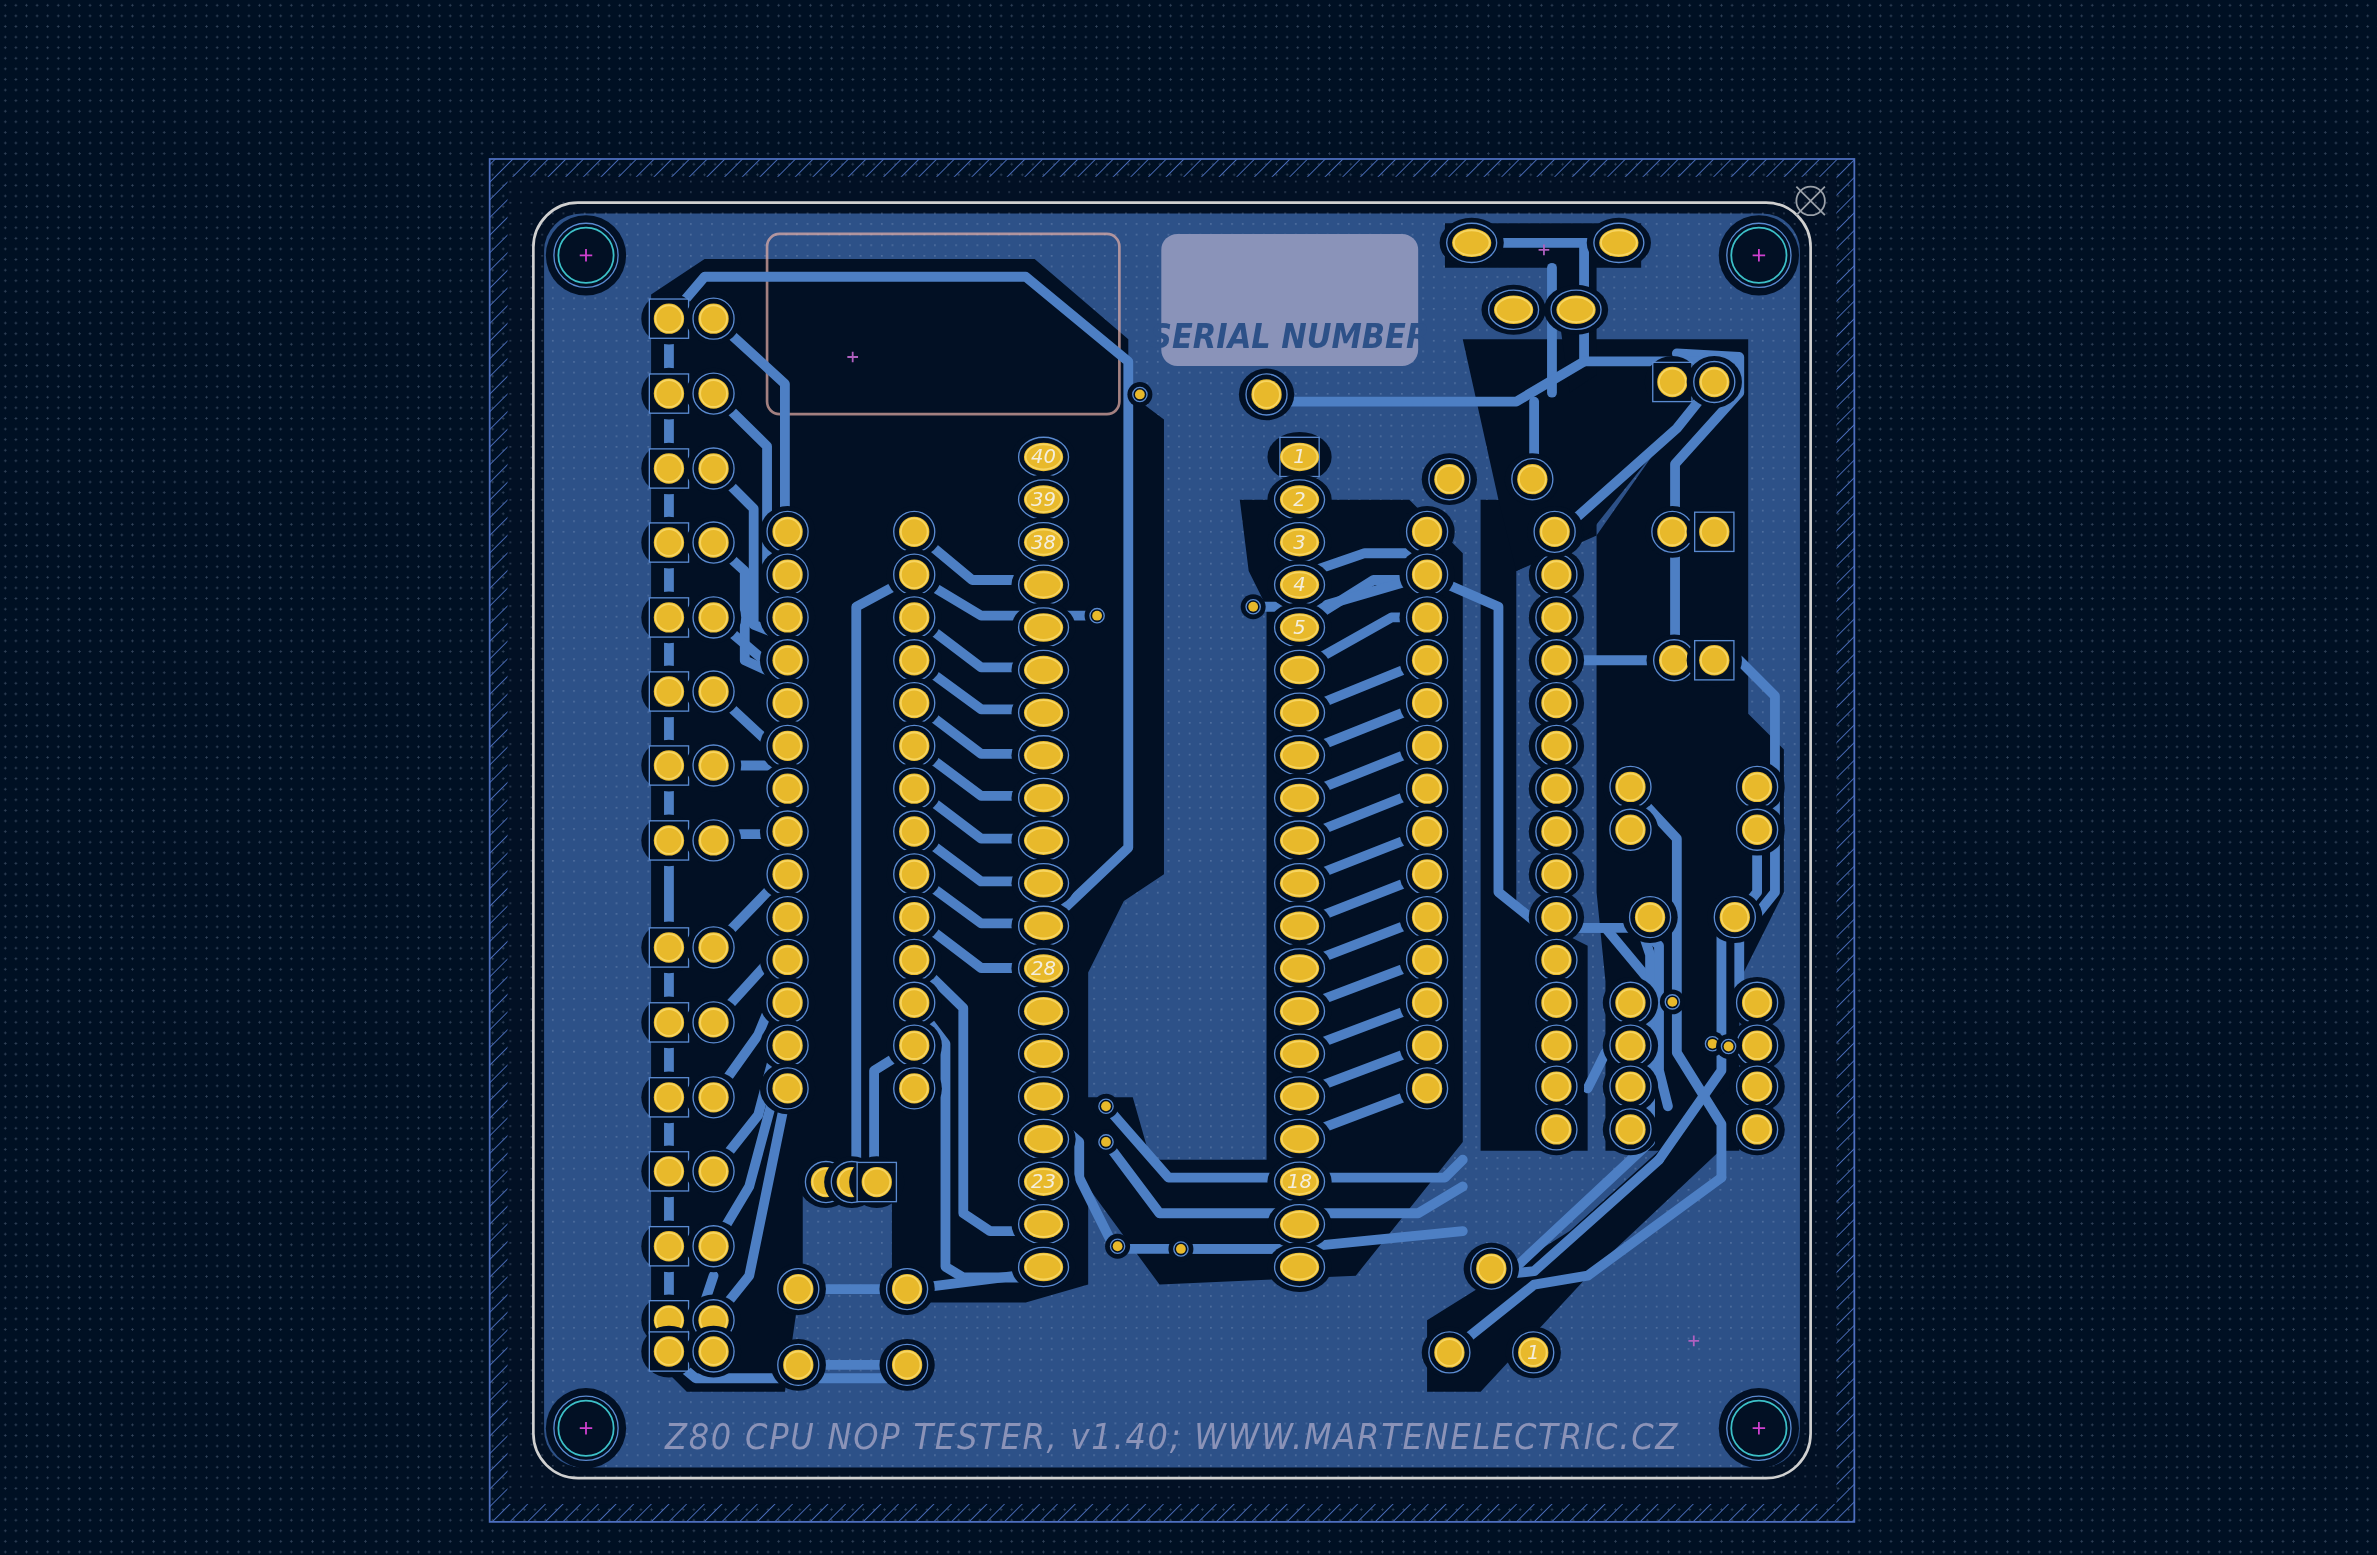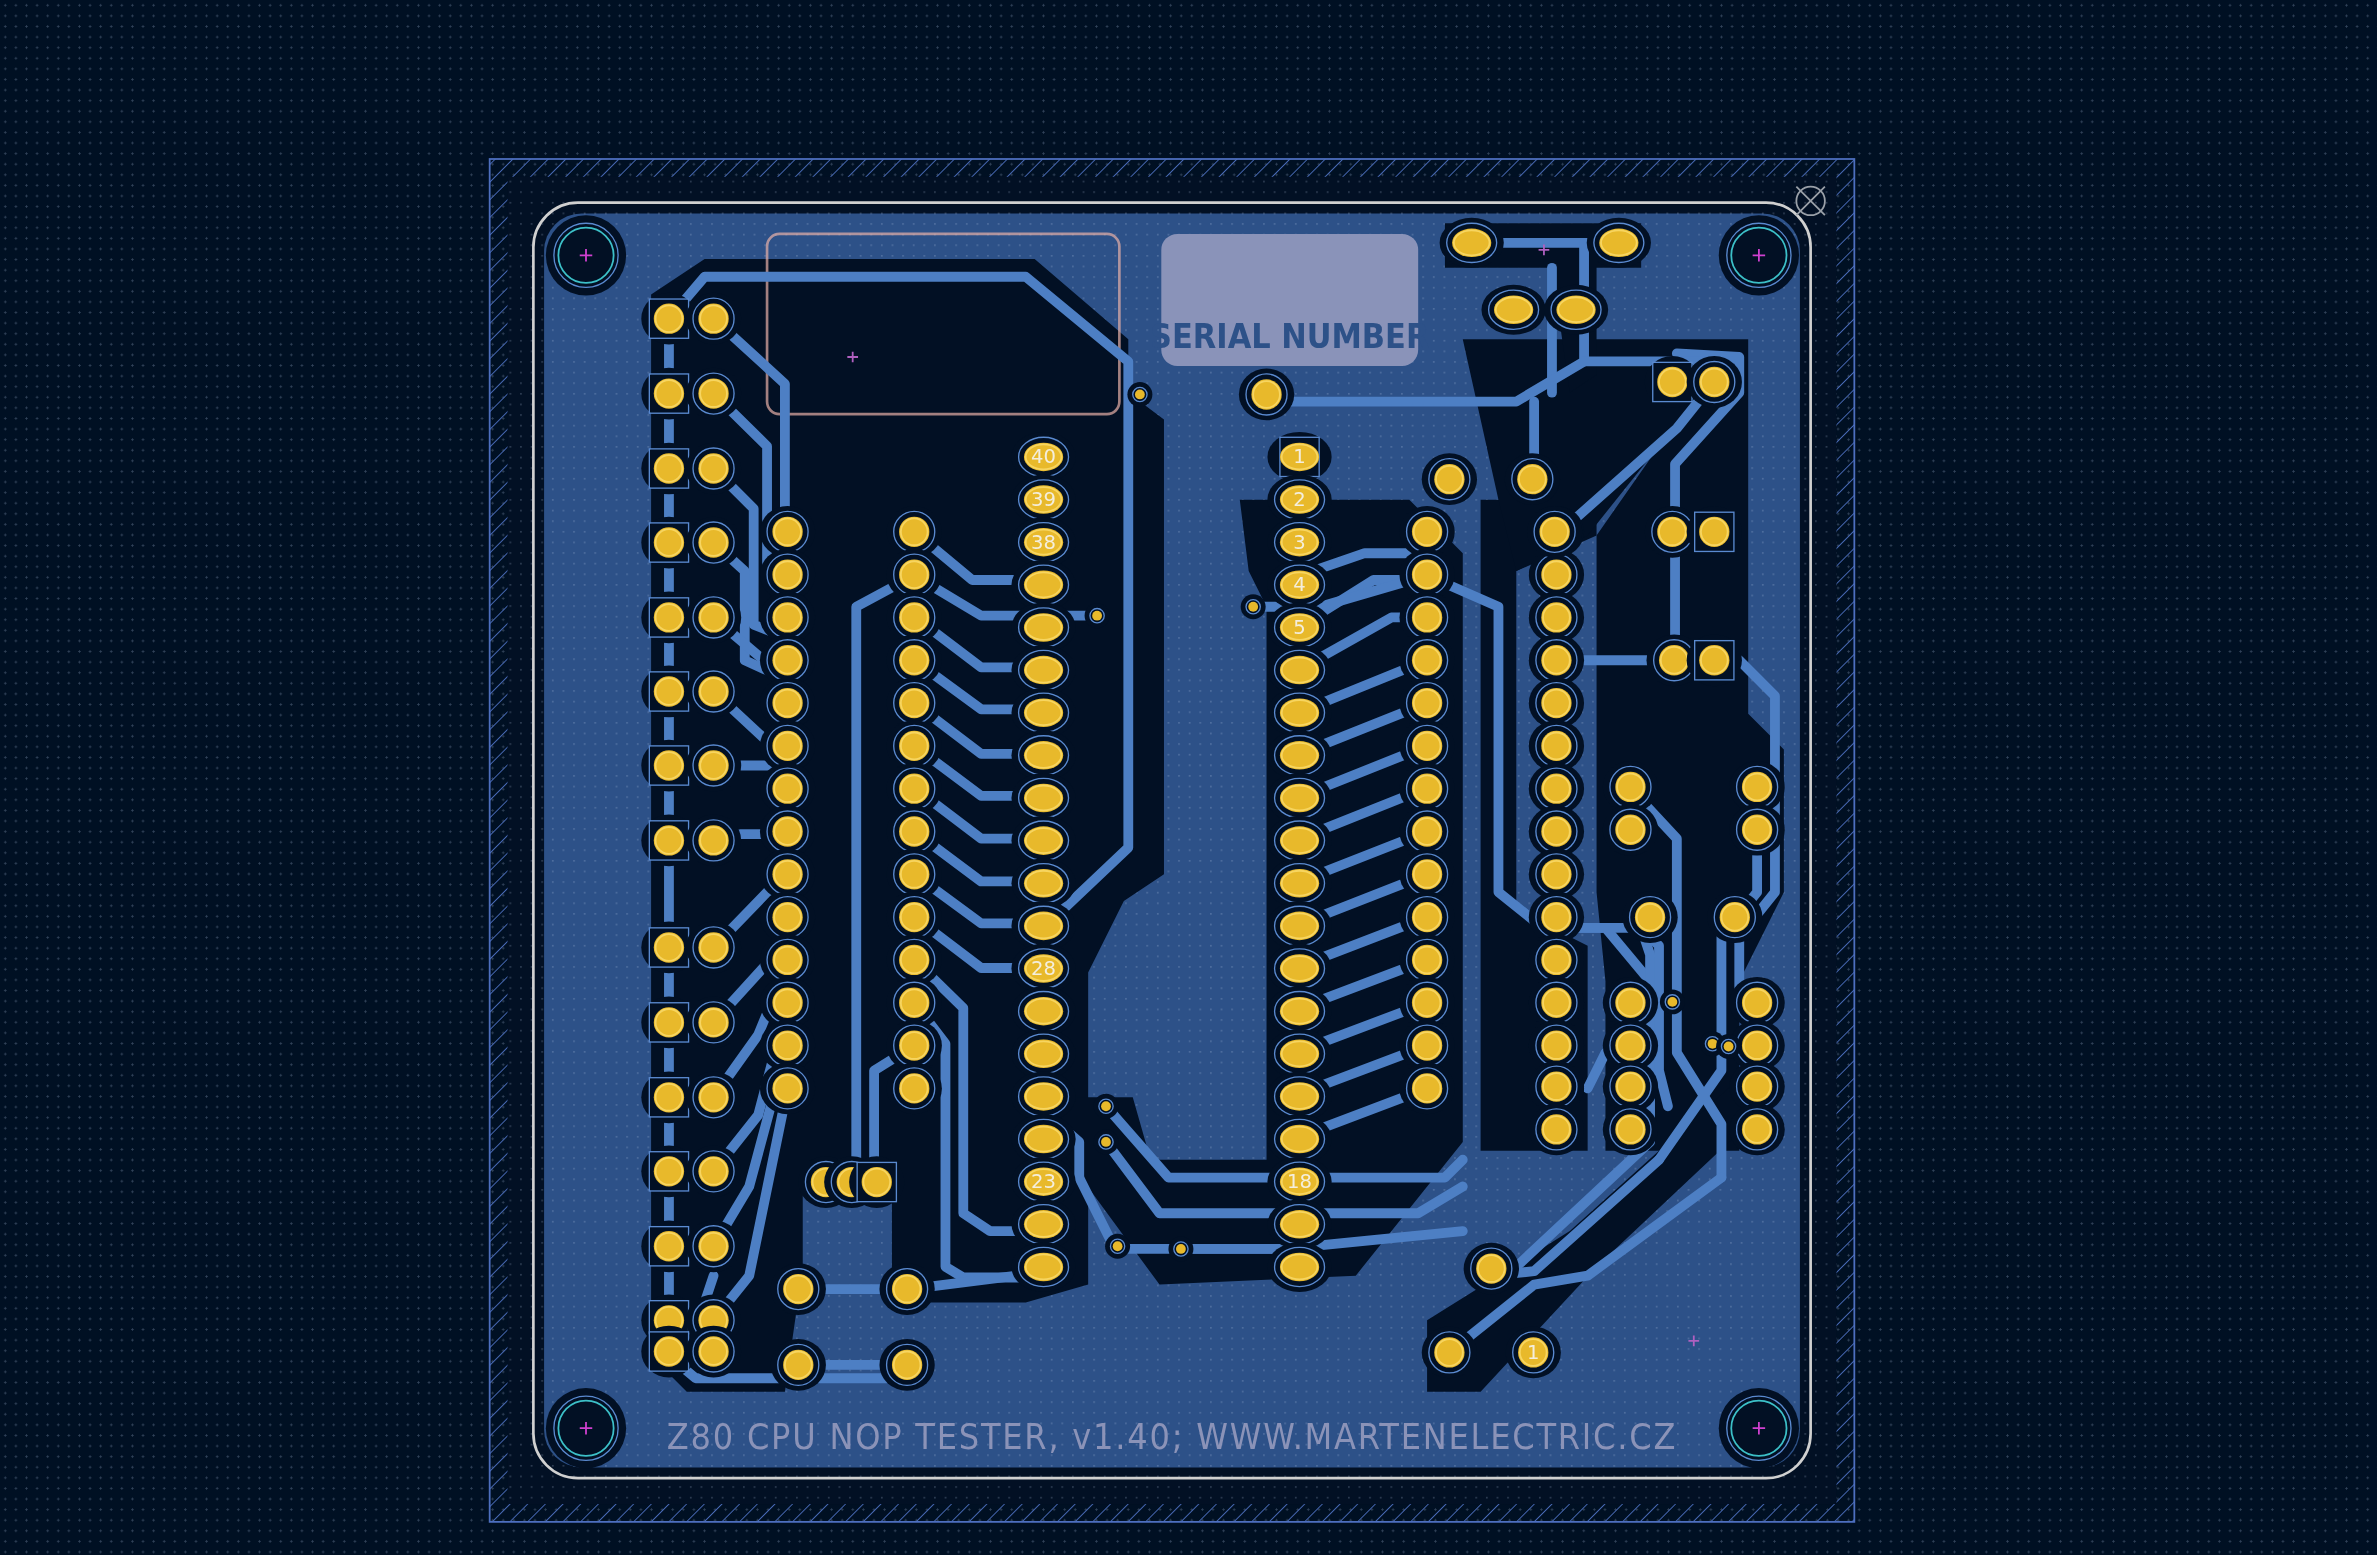--- a/index.html
+++ b/index.html
@@ -1,18 +1,18 @@
 <!DOCTYPE html>
 <html style="font-size:14.3px"><head>
 <meta charset="utf-8">
 <style>
   html, body { margin:0; padding:0; background:#001023; }
   body { width:2377px; height:1556px; overflow:hidden; position:relative;
          font-family:"DejaVu Sans", sans-serif; }
-  #canvas { position:absolute; left:0; top:0; width:2377px; height:1556px; }
+  #canvas { position:absolute; left:0; top:0; width:2377px; height:1556px;font-style:italic; }
   .grid-bg { position:absolute; inset:0;
     background-image: radial-gradient(circle, rgba(140,160,190,0.35) 0.9px, transparent 1.2px);
     background-size: 10.6px 10.6px; }
   .silk-text { font-family:"DejaVu Sans Condensed","DejaVu Sans", sans-serif; }
   .pinlbl { font-family:"DejaVu Sans", sans-serif; fill:#f4eedc; font-size:22px; text-anchor:middle; dominant-baseline:central; }
 </style>
 </head>
 <body>
 
 <div id="canvas">

